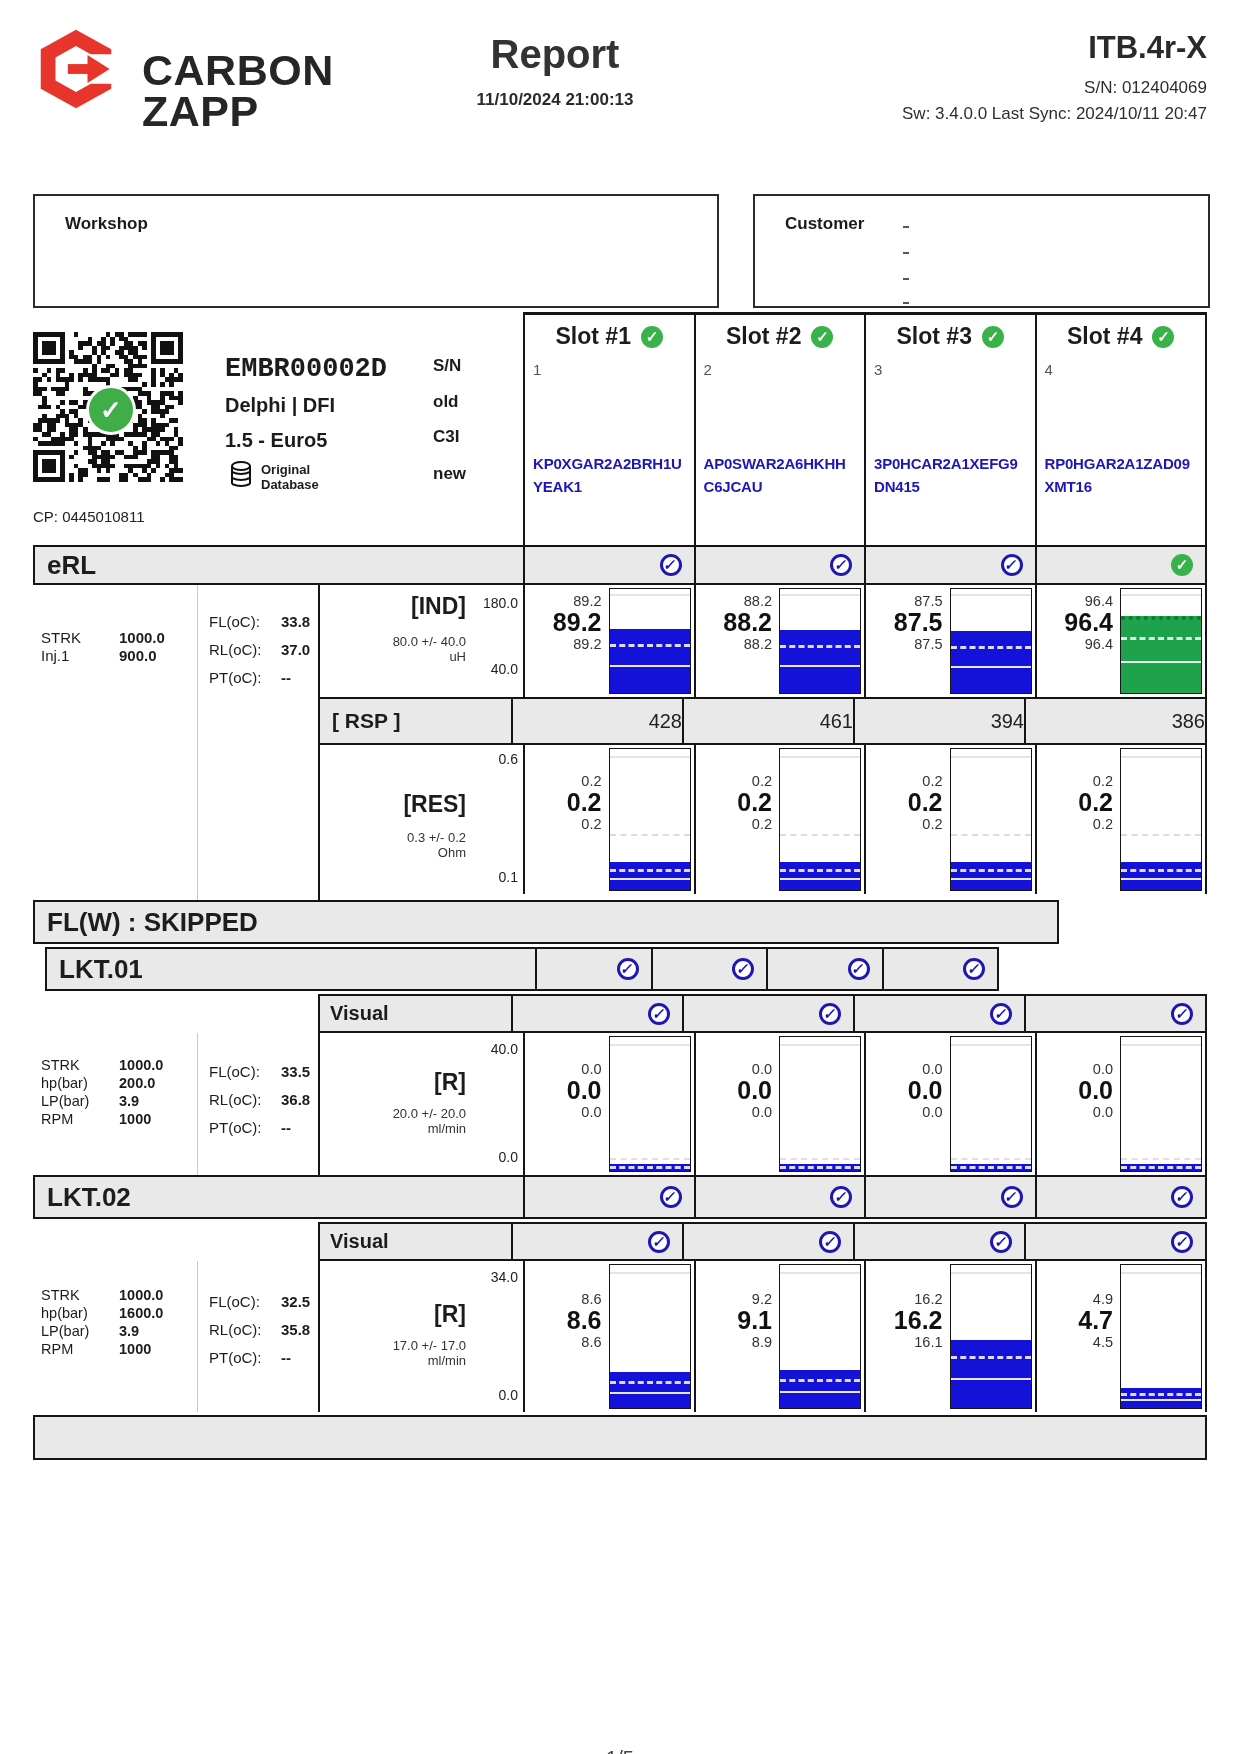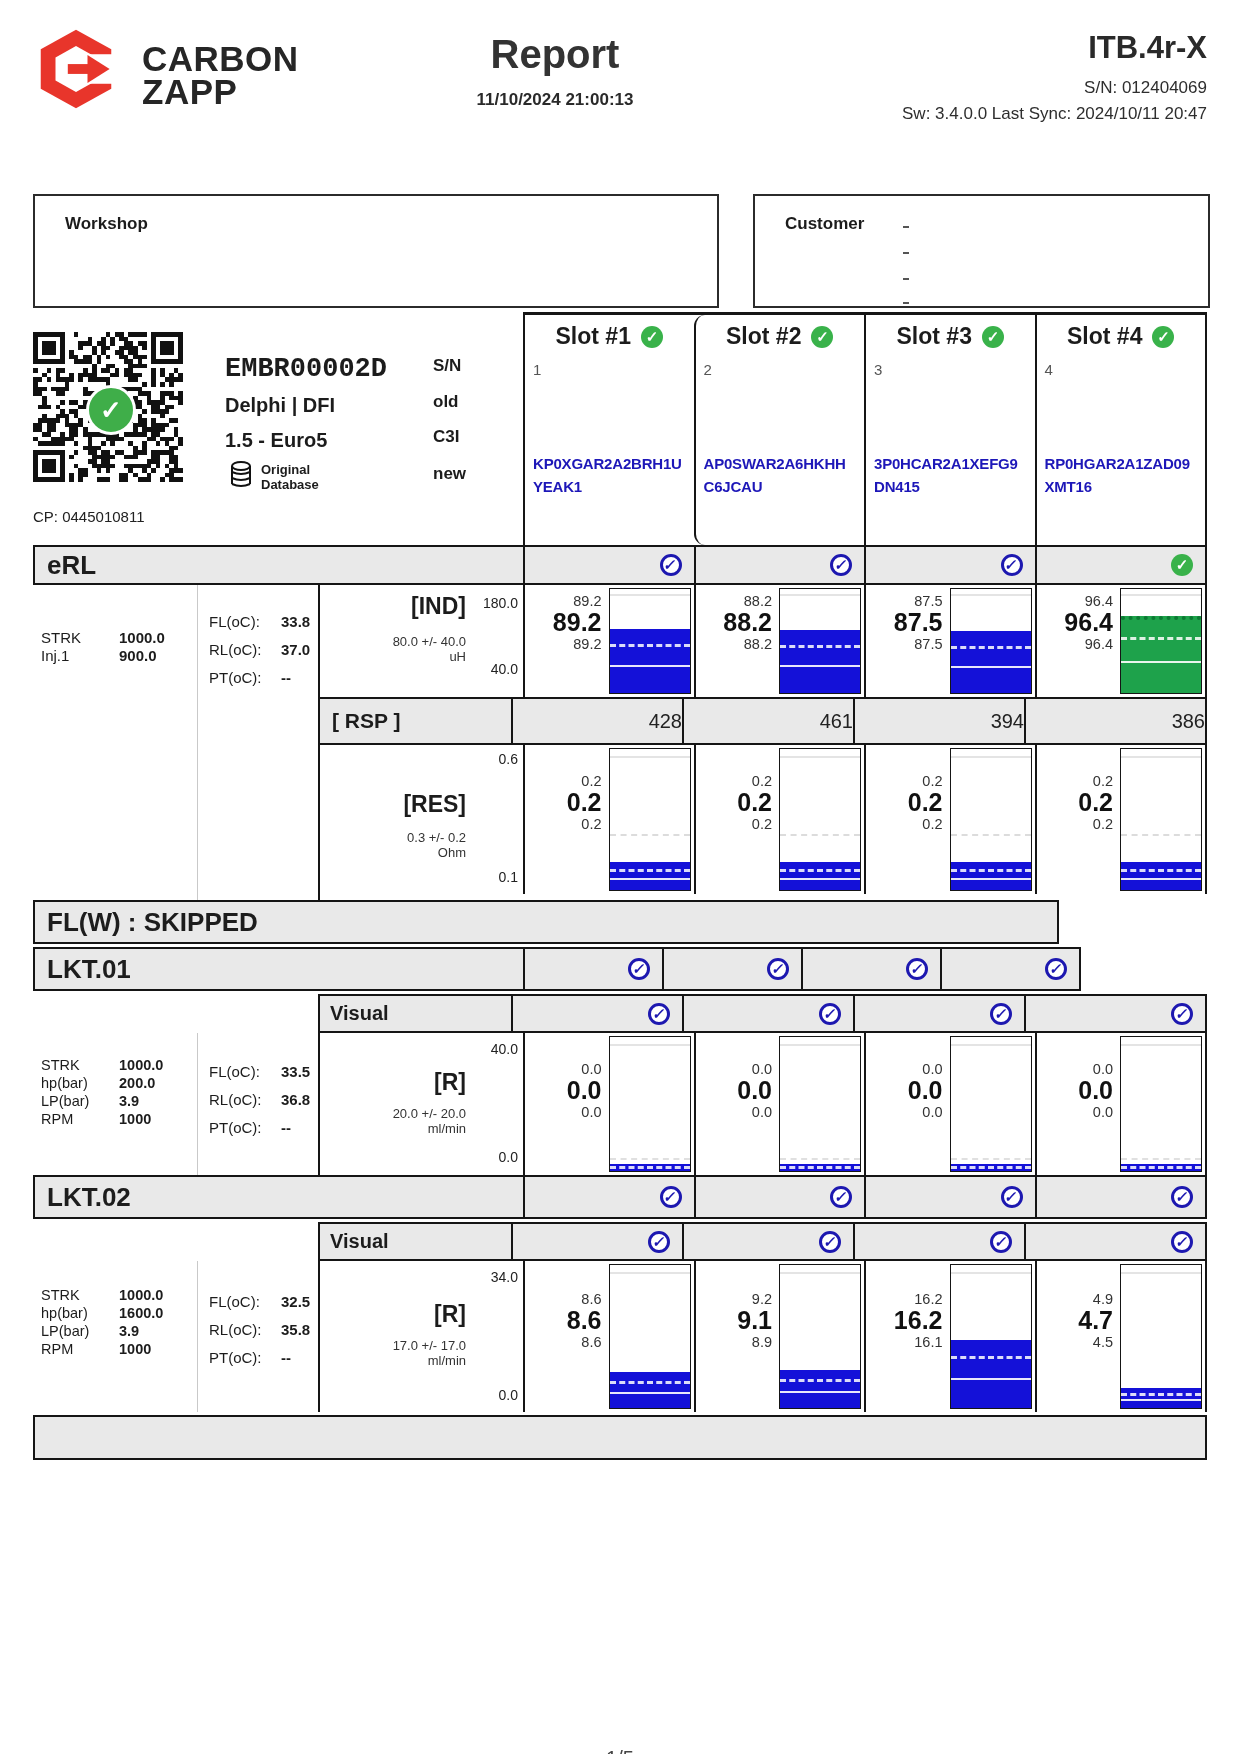--- a/index.html
+++ b/index.html
@@ -1,19 +1,19 @@
 <!DOCTYPE html>
 <html><head>
 <meta charset="utf-8">
 <style>
   html,body{margin:0;padding:0;background:#fff;}
   body{width:1240px;height:1754px;position:relative;font-family:"Liberation Sans",sans-serif;color:#1c1c1c;overflow:hidden;}
   .abs{position:absolute;}
   
-  .brand{font-size:35px;font-weight:800;line-height:.95;letter-spacing:.5px;color:#262626;}
+  .brand{font-size:43px;font-weight:800;line-height:.95;letter-spacing:.5px;color:#262626;margin-top:8px;}
   .rpt-title{font-size:40px;font-weight:700;color:#333;text-align:center;}
   .rpt-date{font-size:17px;font-weight:700;color:#2a2a2a;text-align:center;}
   .dev-name{font-size:31px;font-weight:700;text-align:right;color:#2a2a2a;}
   .dev-sub{font-size:17px;text-align:right;color:#2e2e2e;}
   
   .infobox{border:2px solid #2b2b2b;box-sizing:border-box;}
   .infobox .lbl{font-size:17px;font-weight:700;margin:18px 0 0 30px;}
   .mini-dash{width:6px;border-top:2px solid #555;position:absolute;}
   
   .tbl{position:absolute;left:33px;top:0;width:1174px;height:1754px;pointer-events:none;}
@@ -566,21 +566,21 @@
     <div class="abs" style="left:490px;top:0;right:0;height:233px;display:flex;border-top:3px solid #151515;border-right:2px solid #151515;box-sizing:border-box;">
       <div class="scell" style="display:block;">
         <div class="slot-title">
             <span>Slot #1</span>
             <span class="chk c-green"></span>
           </div>
         <div class="slot-num">1</div>
         <div class="slot-code" style="top:140px;">KP0XGAR2A2BRH1U</div>
         <div class="slot-code" style="top:163px;">YEAK1</div>
       </div>
-      <div class="scell" style="display:block;border-radius:11px;">
+      <div class="scell" style="display:block;">
         <div class="slot-title">
             <span>Slot #2</span>
             <span class="chk c-green"></span>
           </div>
         <div class="slot-num">2</div>
         <div class="slot-code" style="top:140px;">AP0SWAR2A6HKHH</div>
         <div class="slot-code" style="top:163px;">C6JCAU</div>
       </div>
       <div class="scell" style="display:block;">
         <div class="slot-title">
@@ -774,21 +774,21 @@
             </div>
         </div>
       </div>
     </div>
   </div>
 
   <div class="abs grayband" style="left:0;top:900px;width:1026px;height:44px;">
     <div class="band-title">FL(W) : SKIPPED</div>
   </div>
 
-  <div class="abs grayband" style="left:0;top:947px;width:1048px;height:44px;">
+  <div class="abs grayband" style="left:12px;top:947px;width:954px;height:44px;">
     <div class="band-title" style="flex:none;width:476px;">LKT.01</div>
     <div class="scell">
         <span class="chk c-blue" style="margin-right:12px;"></span>
       </div>
     <div class="scell">
         <span class="chk c-blue" style="margin-right:12px;"></span>
       </div>
     <div class="scell">
         <span class="chk c-blue" style="margin-right:12px;"></span>
       </div>

